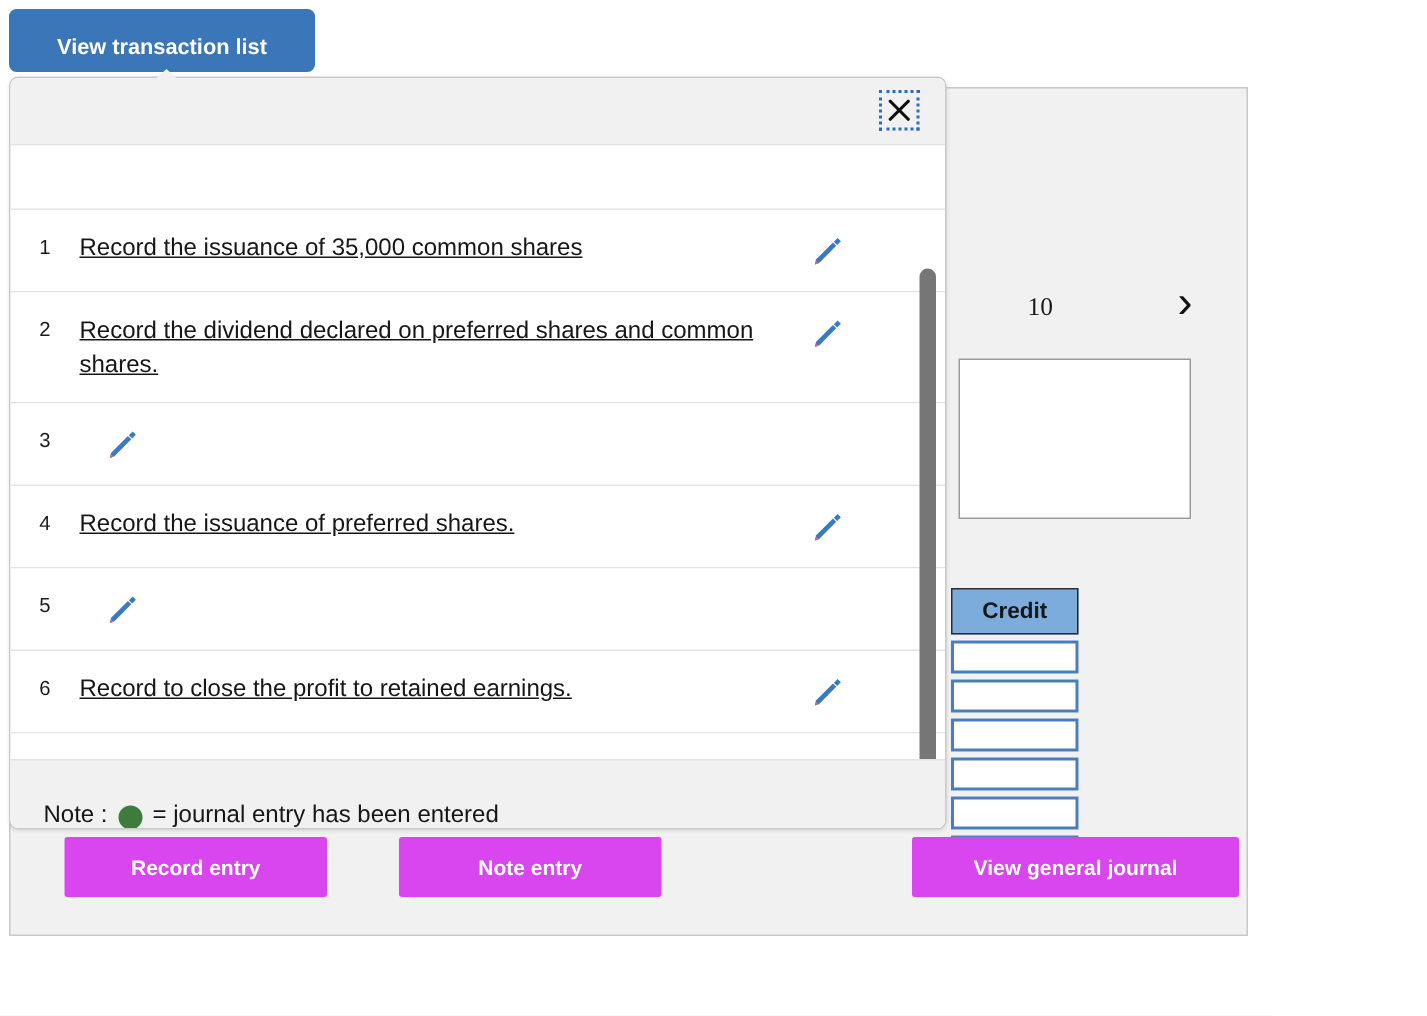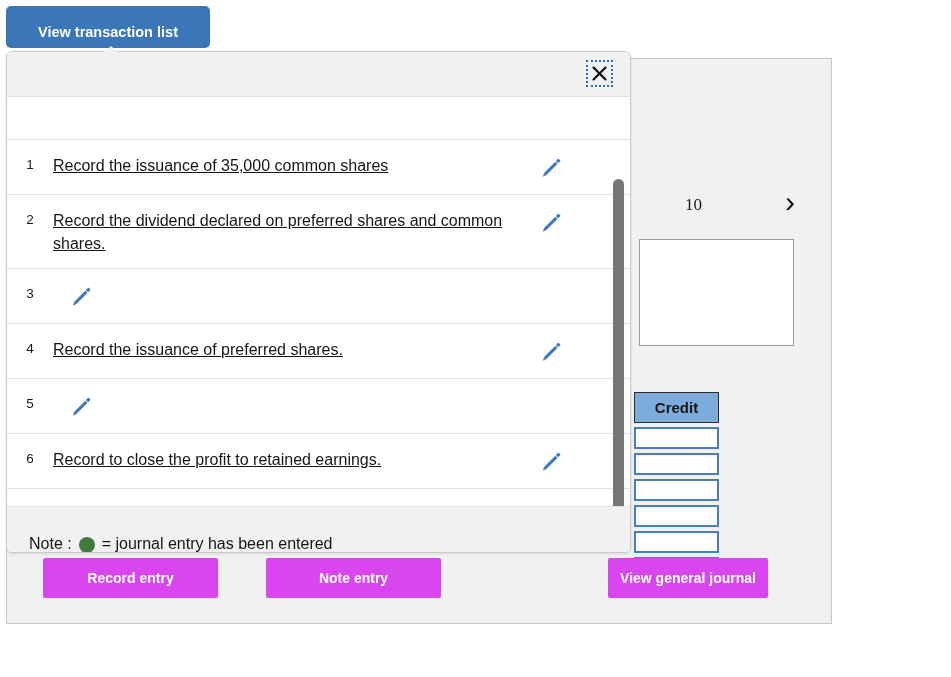--- a/index.html
+++ b/index.html
@@ -290,21 +290,21 @@
     border-radius: 2px;
     color: #ffffff;
     font-weight: bold;
     font-size: 14px;
     font-family: "Liberation Sans", sans-serif;
     cursor: pointer;
     padding: 0;
   }
   #record-entry-button { left: 37px;  width: 175px; }
   #clear-entry-button  { left: 260px; width: 175px; }
-  #view-general-journal-button { left: 602px; width: 160px; }
+  #view-general-journal-button { left: 602px; width: 218px; }
 </style>
 </head>
 <body>
 
 <div id="worksheet-panel">
 
   <div id="pagination-row">
     <span id="pagination-page-label">10</span>
     <span id="pagination-next">›</span>
   </div>

